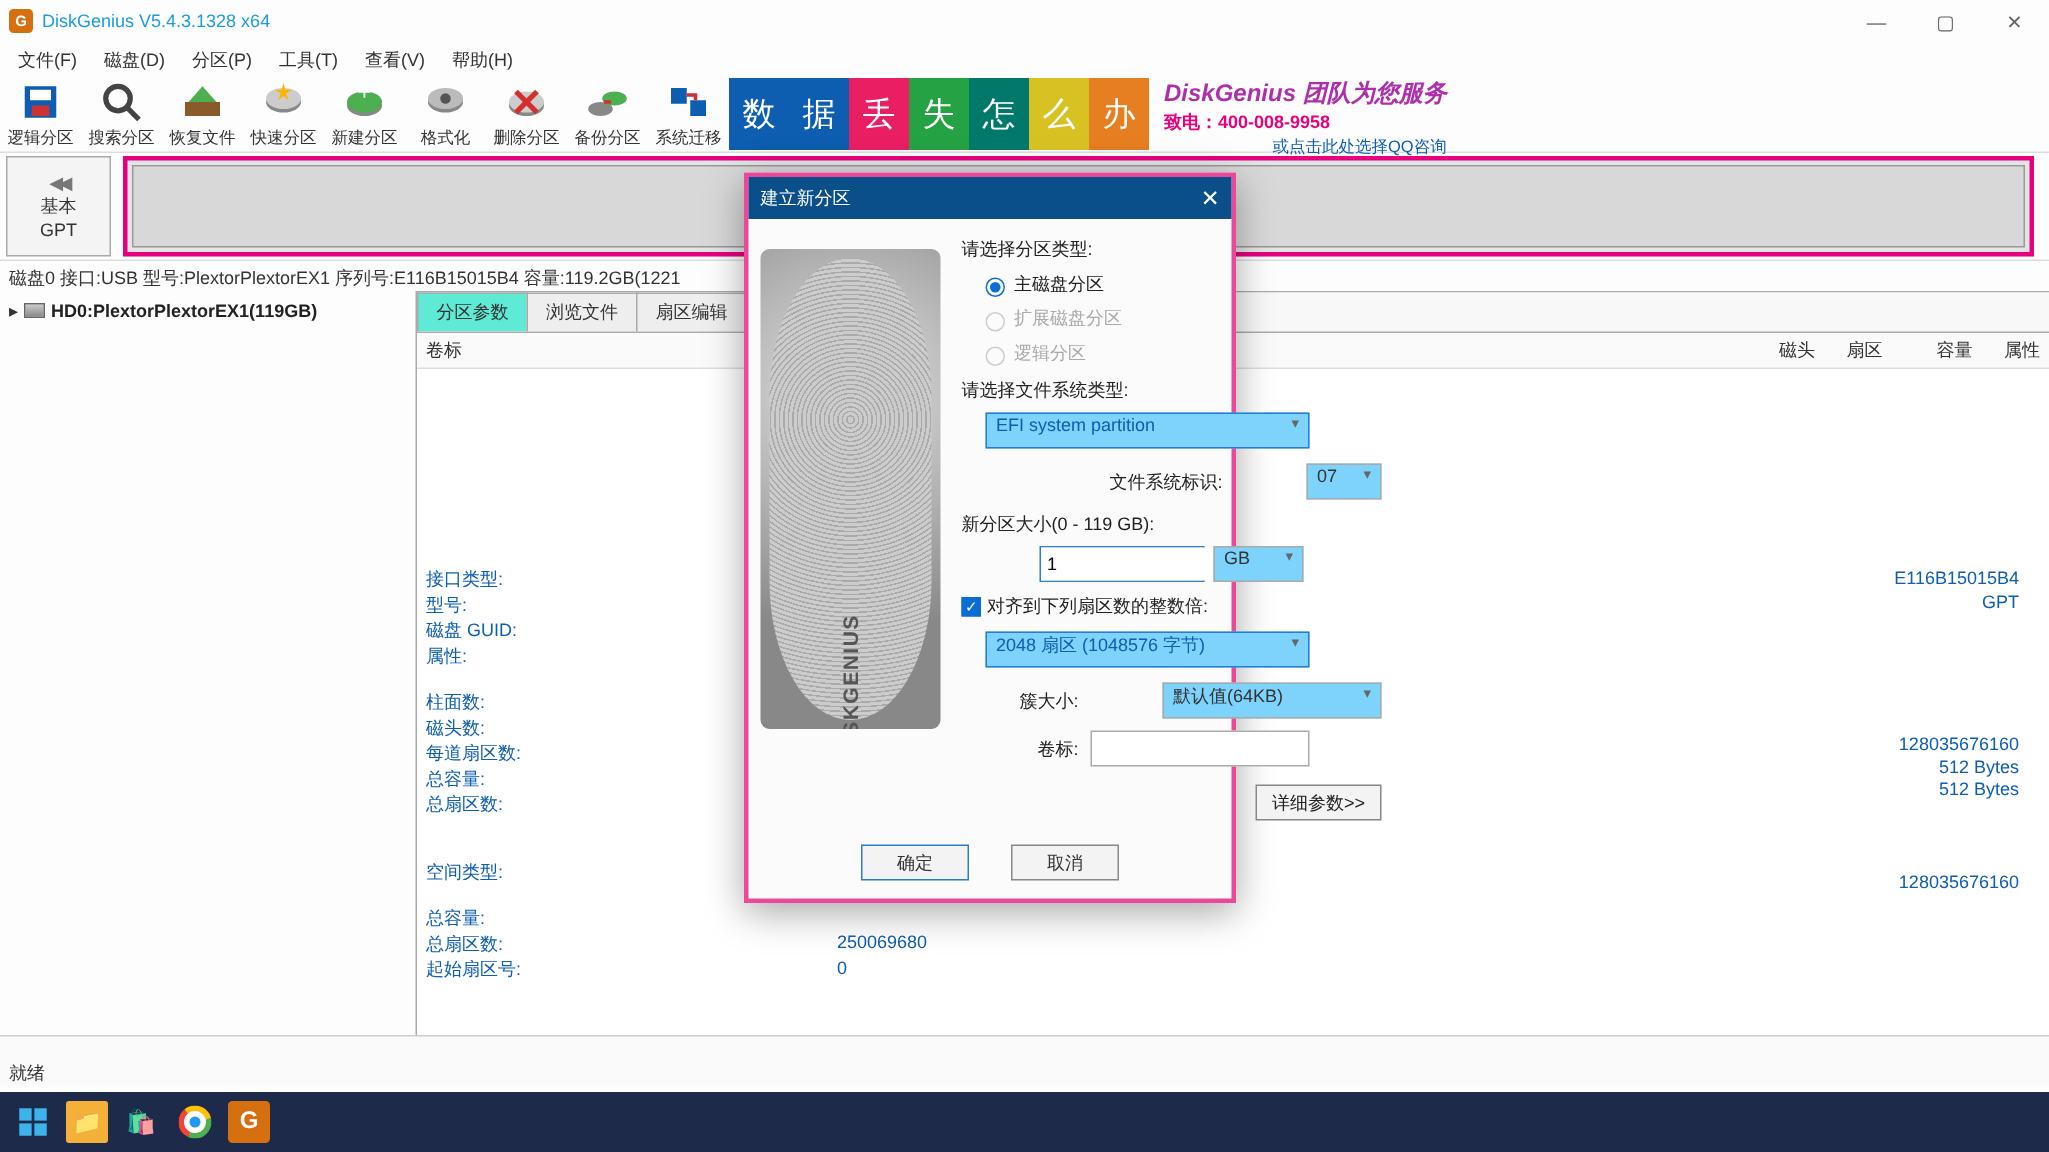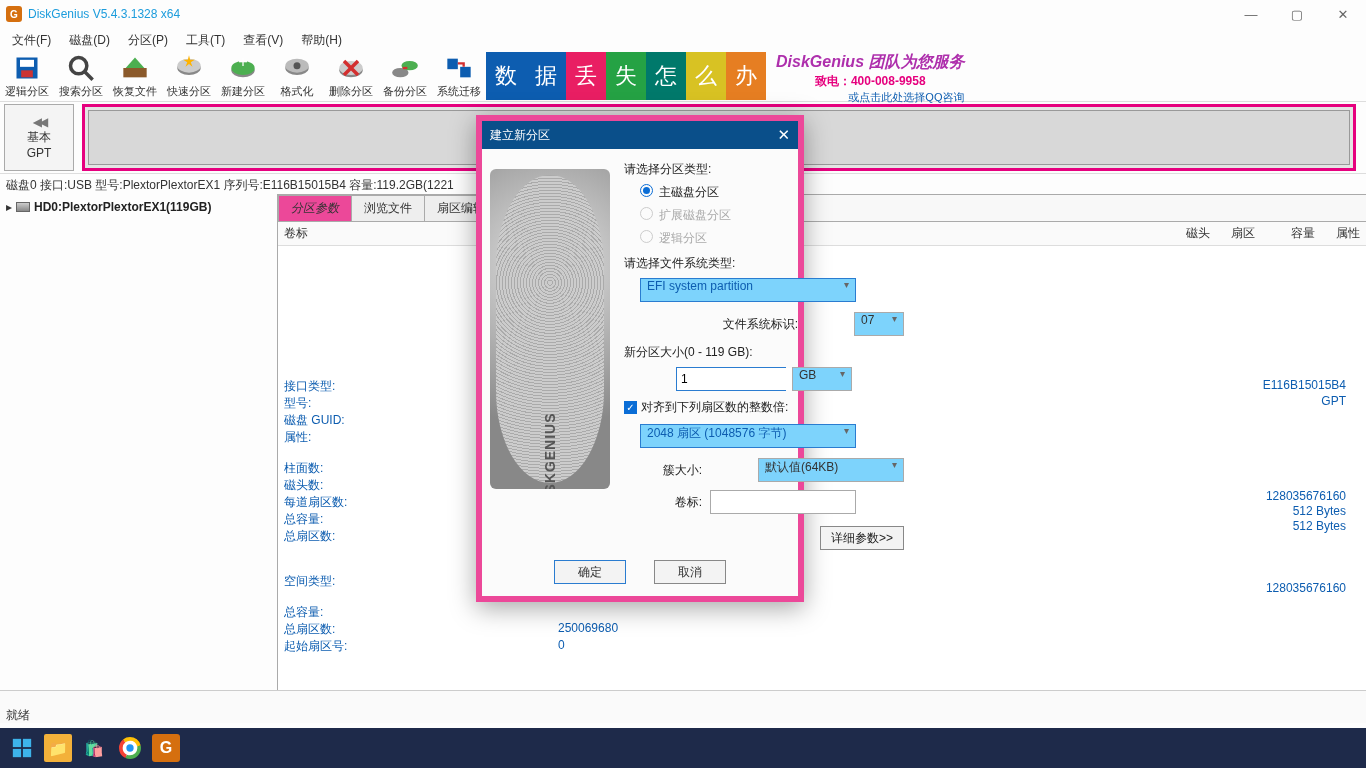--- a/index.html
+++ b/index.html
@@ -19,21 +19,21 @@
 
 .toolbar { height: 50px; display: flex; align-items: flex-end; border-bottom: 1px solid #ddd; }
 .tbtn { width: 54px; height: 50px; display: flex; flex-direction: column; align-items: center; justify-content: center; gap: 2px; }
 .tbtn .ico { width: 28px; height: 28px; }
 .tbtn .lbl { font-size: 11px; color: #333; }
 .banner { flex: 1; height: 50px; display: flex; align-items: center; }
 .banner-left { display: flex; height: 48px; }
 .bblk { width: 40px; height: 48px; display: flex; align-items: center; justify-content: center; font-size: 22px; color: #fff; font-weight: 500; }
 .banner-right { margin-left: 10px; padding-top: 4px; }
 .banner-slogan { color: #ae2fac; font-style: italic; font-weight: bold; font-size: 16px; }
-.banner-phone { color: #e6007e; font-size: 12px; font-weight: bold; text-align: center; }
+.banner-phone { color: #e6007e; font-size: 12px; font-weight: bold; text-align: left; }
 .banner-qq { color: #0d5db0; font-size: 11px; text-align: right; }
 
 
 .diskmap-row { height: 72px; display: flex; padding: 2px 10px 2px 4px; gap: 8px; border-bottom: 1px solid #ddd; }
 .diskmap-left { width: 70px; display: flex; flex-direction: column; align-items: center; justify-content: center; border: 1px solid #aaa; background: #f4f4f4; }
 .chevrons { font-size: 12px; color: #777; letter-spacing: -3px; }
 .diskmap-bar { flex: 1; border: 3px solid #e6007e; background: #e4e4e4; position: relative; }
 .diskmap-inner { position: absolute; inset: 3px; background: #d8d8d8; border: 1px solid #999; }
 
 .statusline { padding: 3px 6px; color: #333; height: 20px; }
@@ -41,21 +41,21 @@
 
 .main { display: flex; height: 496px; }
 .tree { width: 278px; border-right: 1px solid #aaa; padding-top: 4px; }
 .tree-item { display: flex; align-items: center; gap: 4px; padding: 2px 6px; }
 .tree-item .hdicon { width: 14px; height: 10px; background: linear-gradient(#ccc,#888); border: 1px solid #666; }
 .tree-item .txt { font-weight: bold; color: #222; }
 
 .right { flex: 1; display: flex; flex-direction: column; border-top: 1px solid #aaa;}
 .tabs { display: flex; height: 26px; align-items: end; background: #f8f8f8; }
 .tab { padding: 4px 12px; border: 1px solid #aaa; border-bottom: none; background: #eee; margin-right: -1px; font-size: 12px; }
-.tab.active { background: #ec4899; font-style: italic; }
+.tab.active { background: #5eead4; }
 .content { flex: 1; background: #fff; border-top: 1px solid #aaa; position: relative; }
 
 .colhdr { display: flex; border-bottom: 1px solid #ddd; font-size: 12px; color: #333; background: #fafafa; }
 .colhdr span { padding: 3px 6px; }
 .ch-vol { width: 200px; }
 .gap { flex: 1; }
 .ch-s { width: 45px; text-align: right; }
 .ch-m { width: 60px; text-align: right; }
 
 .infoarea { padding: 6px 6px; font-size: 12px; color: #0d5db0; }
@@ -65,32 +65,32 @@
 .bigval { position: absolute; left: 280px; color: #0d5db0; width: 68px; }
 .rvals { position: absolute; right: 20px; color: #0d5db0; text-align: right; }
 
 .footer { height: 20px; padding: 16px 6px; font-size: 12px; border-top: 1px solid #ccc; background: #fafafa; }
 
 
 .taskbar { position: absolute; bottom: 0; left: 0; right: 0; height: 40px; background: #1e2a4a; display: flex; align-items: center; padding-left: 8px; gap: 8px; }
 .taskbar .ticon { width: 28px; height: 28px; border-radius: 4px; display: flex; align-items: center; justify-content: center; font-size: 16px; }
 
 
-.modal { position: absolute; left: 476px; top: 115px; width: 328px; height: 487px; background: #fbfbfb; border: 6px solid #ec4899; box-shadow: 0 6px 24px rgba(0,0,0,0.35); }
+.modal { position: absolute; left: 496px; top: 115px; width: 328px; height: 487px; background: #fbfbfb; border: 3px solid #ec4899; box-shadow: 0 6px 24px rgba(0,0,0,0.35); }
 .modal-titlebar { height: 28px; background: #0a4f8a; color: #fff; display: flex; align-items: center; padding: 0 8px; font-size: 12px; }
 .modal-titlebar .close { margin-left: auto; font-size: 15px; }
 .modal-body { display: flex; height: calc(100% - 28px); }
 .modal-img { width: 142px; padding: 20px 8px; }
 .hddimg { width: 120px; height: 320px; background: radial-gradient(circle at 50% 30%, #e4e4e4 0%, #888 70%); border-radius: 6px; position: relative; overflow: hidden; }
 .hddimg::before { content:""; position:absolute; inset:6px; border-radius:50% / 30%; background: repeating-radial-gradient(circle at 50% 35%, #ccc 0 2px, #aaa 2px 3px); }
 .hddimg::after { content:"DISKGENIUS"; position:absolute; bottom:20px; left:50%; transform: translateX(-50%) rotate(-90deg); transform-origin: center; color:#555; font-weight:bold; font-size:14px; letter-spacing:1px; }
 
 .modal-form { flex: 1; padding: 12px 16px 20px 6px; font-size: 12px; color: #222; }
 .grp-label { margin-bottom: 6px; }
-.radio-row { display: flex; align-items: flex-start; gap: 6px; margin-left: 16px; margin-bottom: 6px; }
+.radio-row { display: flex; align-items: flex-end; gap: 6px; margin-left: 16px; margin-bottom: 6px; }
 .radio { width: 13px; height: 13px; border-radius: 50%; border: 1px solid #888; display: inline-flex; align-items: center; justify-content: center; }
 .radio.checked { border-color: #0a6dd6; }
 .radio.checked::after { content:""; width: 7px; height: 7px; border-radius: 50%; background: #0a6dd6; }
 .radio.disabled { border-color: #ccc; }
 .disabled-text { color: #aaa; }
 
 .select { height: 24px; border: 1px solid #2a7cd0; background: #7dd3fc; display: flex; align-items: flex-start; padding: 0 6px; position: relative; color: #0d5db0; }
 .select.gray { border-color: #aaa; color: #333; margin-left: 48px; }
 .select .arr { position: absolute; right: 6px; color: #666; font-size: 10px; }
 

